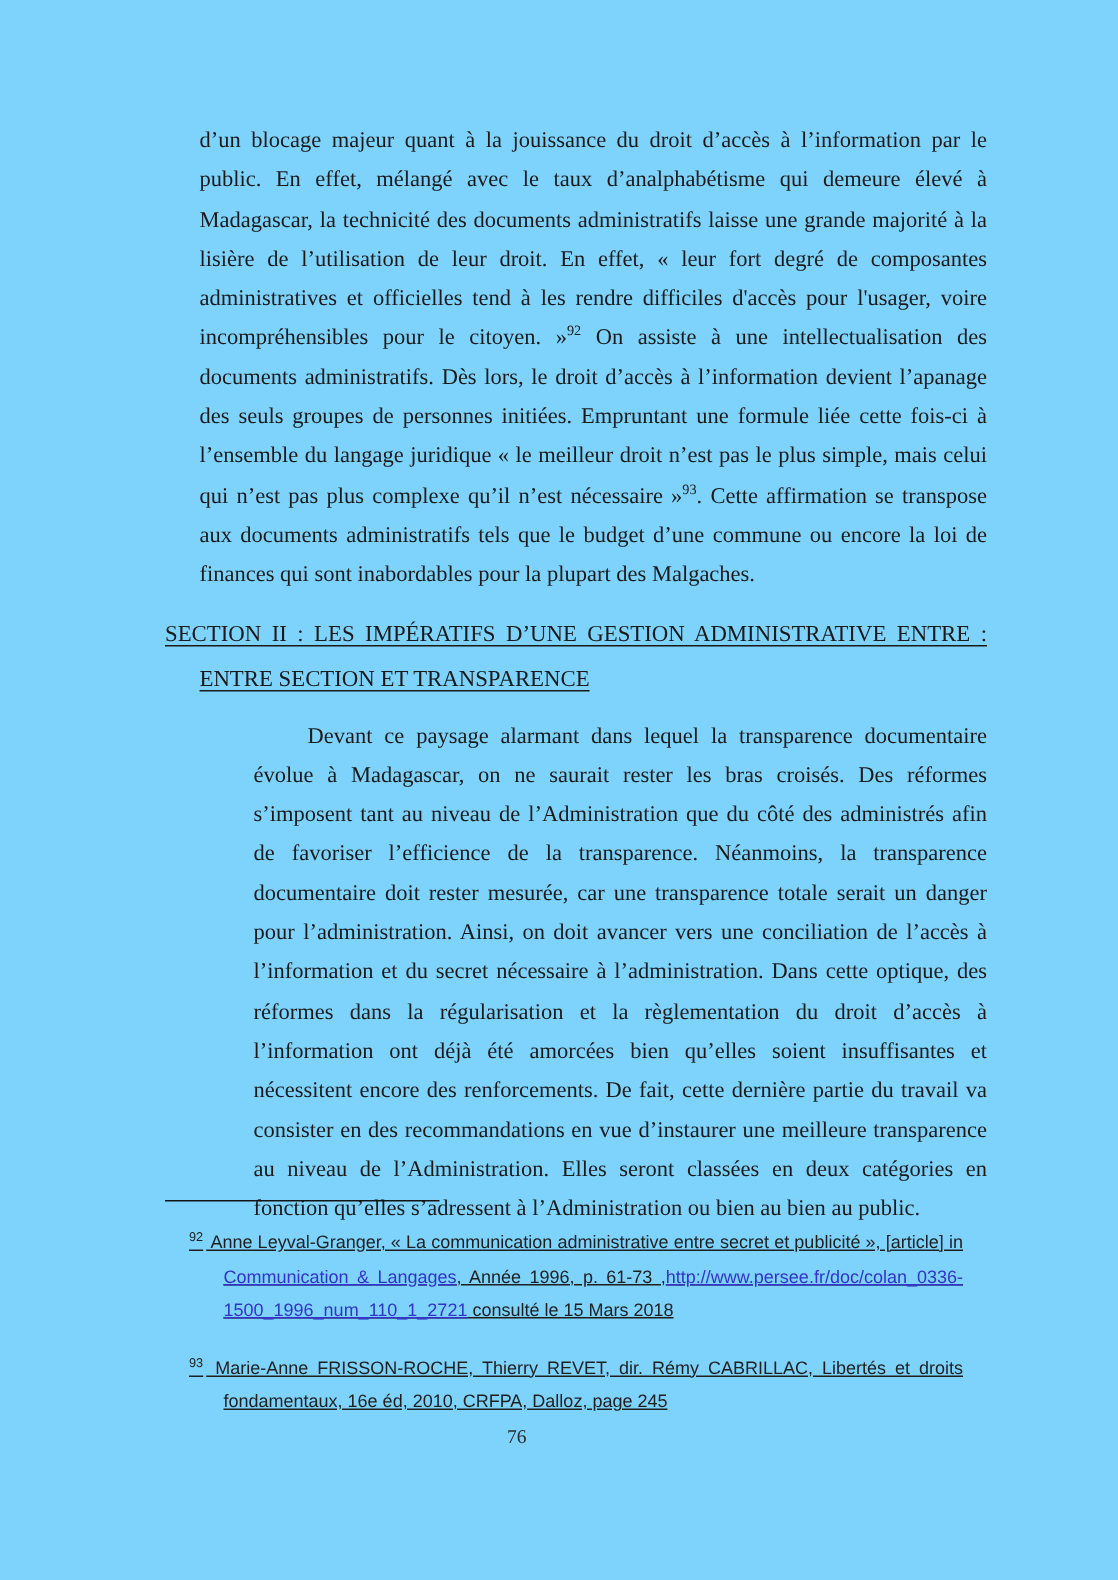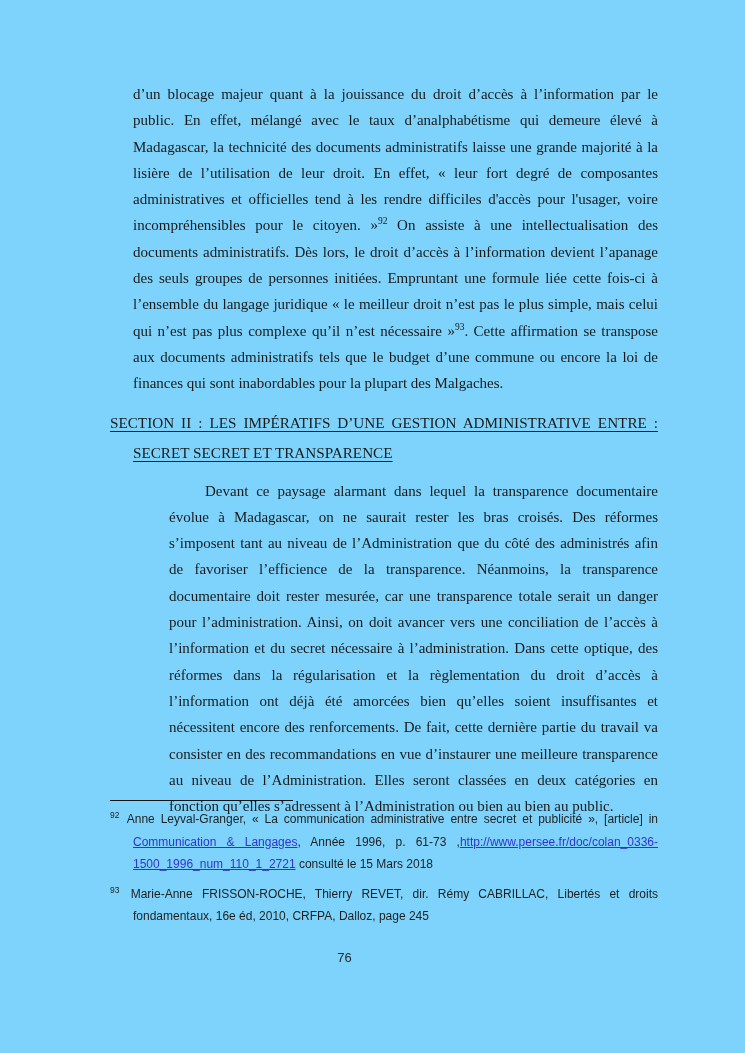--- a/index.html
+++ b/index.html
@@ -71,21 +71,22 @@
   .fn-rule {
     width: 183px;
     height: 0;
     border-top: 1.5px solid #141414;
     margin: 0 0 7px 0;
   }
   .footnote {
     text-align: justify;
     padding-left: 23px;
     text-indent: -23px;
-    margin: 0;
+    margin: 16px;
+    text-decoration: underline;
   }
   .footnote + .footnote { margin-top: 7px; }
   .fn-num {
     font-size: 8.5px;
     line-height: 0;
     vertical-align: 5px;
     margin-right: 2px;
   }
   .fn-link {
     text-decoration: underline;
@@ -93,37 +94,37 @@
     word-break: break-word;
   }
 
   
   .page-number {
     position: absolute;
     left: 0;
     top: 950px;
     width: 689px;
     text-align: center;
-    font-family: Liberation Sans, sans-serif;
+    font-family: Liberation Serif, serif;
     font-size: 13px;
     color: #2a2a2a;
   }
 </style>
 </head>
 <body>
 
 <div class="page">
 
   <div class="content">
 
     <p class="body-para"><span>d’un blocage majeur quant à la jouissance du droit d’accès à l’information par le public. En effet, mélangé avec le taux d’analphabétisme qui demeure élevé à Madagascar, la technicité des documents administratifs laisse une grande majorité à la lisière de l’utilisation de leur droit. En effet, « leur fort degré de composantes administratives et officielles tend à les rendre difficiles d'accès pour l'usager, voire incompréhensibles pour le citoyen. »</span><sup class="fn-ref">92</sup><span>  On assiste à une intellectualisation des documents administratifs. Dès lors, le droit d’accès à l’information devient l’apanage des seuls groupes de personnes initiées. Empruntant une formule liée cette fois-ci à l’ensemble du langage juridique « le meilleur droit n’est pas le plus simple, mais celui qui n’est pas plus complexe qu’il n’est nécessaire »</span><sup class="fn-ref">93</sup><span>. Cette affirmation se transpose aux documents administratifs tels que le budget d’une commune ou encore la loi de finances qui sont inabordables pour la plupart des Malgaches.</span></p>
 
     <h2 class="section-heading">
       <span class="heading-line1">SECTION II : LES IMPÉRATIFS D’UNE GESTION ADMINISTRATIVE ENTRE :</span>
-      <span class="heading-line2">SECRET SECRET ET TRANSPARENCE</span>
+      <span class="heading-line2">ENTRE SECTION ET TRANSPARENCE</span>
     </h2>
 
     <p class="body-para indent-first">Devant ce paysage alarmant dans lequel la transparence documentaire évolue à Madagascar, on ne saurait rester les bras croisés. Des réformes s’imposent tant au niveau de l’Administration que du côté des administrés afin de favoriser l’efficience de la transparence. Néanmoins, la transparence documentaire doit rester mesurée, car une transparence totale serait un danger pour l’administration. Ainsi, on doit avancer vers une conciliation de l’accès à l’information et du secret nécessaire à l’administration. Dans cette optique, des réformes dans la régularisation et la règlementation du droit d’accès à l’information ont déjà été amorcées bien qu’elles soient insuffisantes et nécessitent encore des renforcements. De fait, cette dernière partie du travail va consister en des recommandations en vue d’instaurer une meilleure transparence au niveau de l’Administration. Elles seront classées en deux catégories en fonction qu’elles s’adressent à l’Administration ou bien au bien au public.</p>
 
   </div>
 
   <div class="footnotes">
 
     <div class="fn-rule"></div>
 

